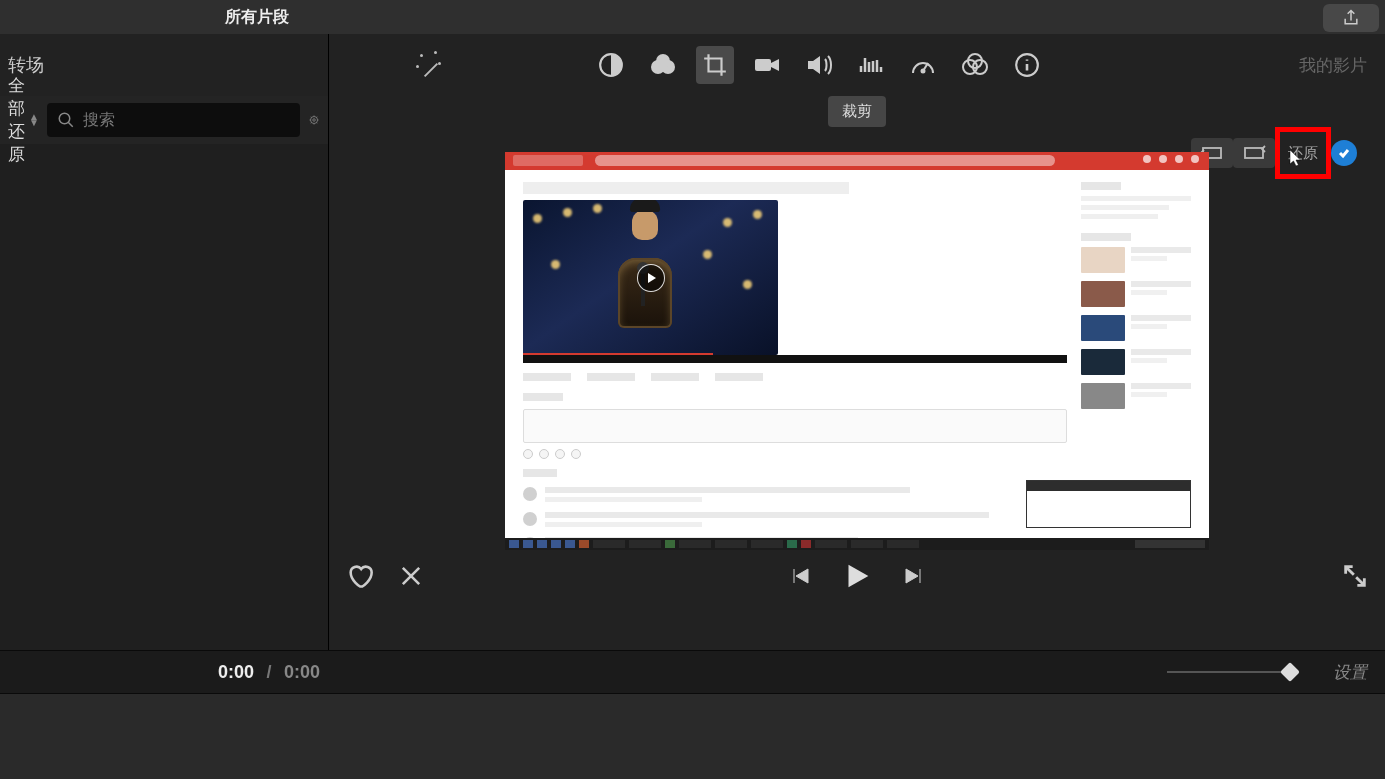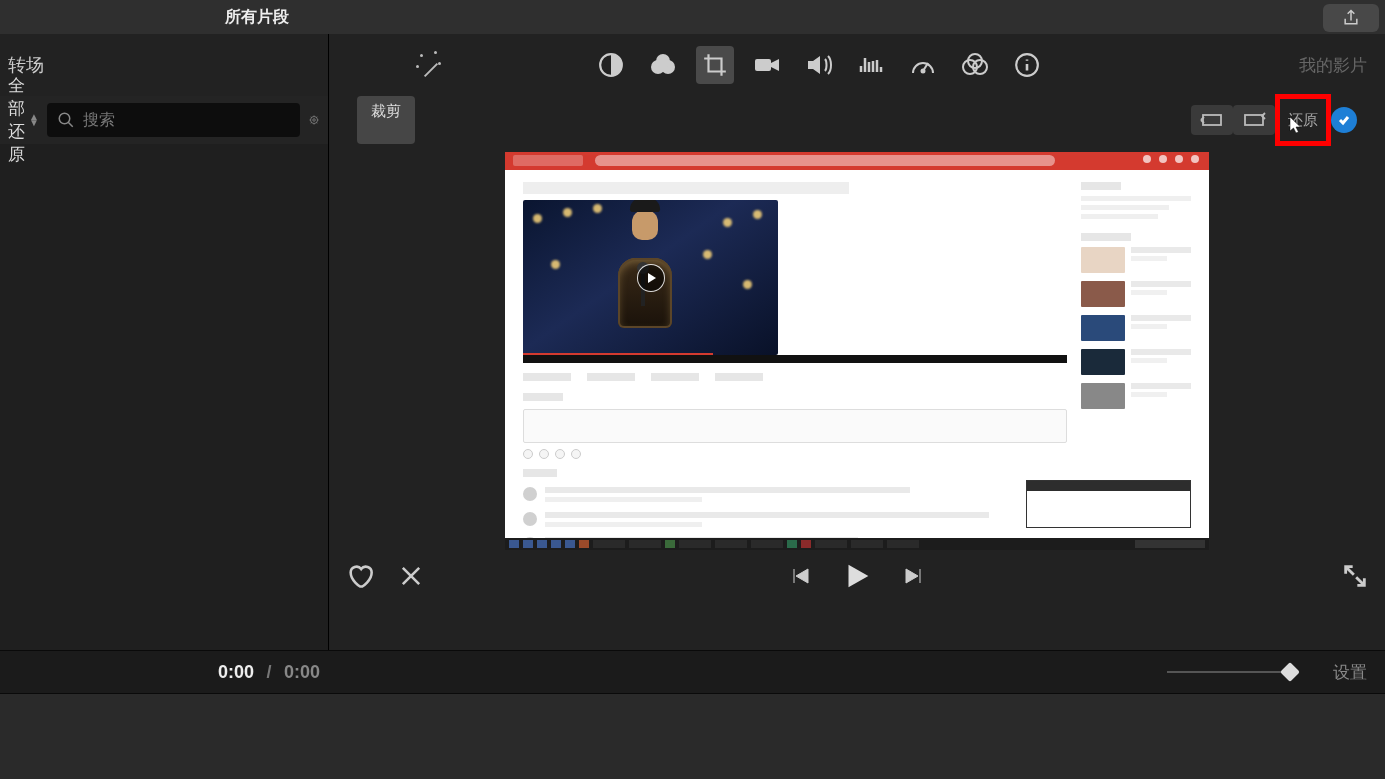--- a/index.html
+++ b/index.html
@@ -28,21 +28,21 @@
 .wand { width: 28px; height: 28px; position: relative; cursor: pointer; }
 .wand .stick { position: absolute; width: 2px; height: 18px; background: #bbb; left: 14px; top: 10px; transform: rotate(45deg); }
 .wand .sp { position: absolute; width: 3px; height: 3px; background: #bbb; border-radius: 50%; }
 .tool-spacer-mid { flex: 0 0 120px; }
 .tool-icon { width: 38px; height: 38px; display: flex; align-items: center; justify-content: center; cursor: pointer; border-radius: 4px; }
 .tool-icon.active { background: #4a4a4a; }
 .tool-icon svg { stroke: #ccc; fill: none; stroke-width: 2; }
 .tool-row { display: flex; gap: 14px; align-items: center; }
 .reset-all { margin-left: auto; font-size: 17px; color: #666; cursor: pointer; }
 
-.subtoolbar { height: 48px; display: flex; padding: 0 28px; background: #222; }
+.subtoolbar { height: 48px; display: flex; align-items: center; padding: 0 28px; background: #222; flex-direction: column; }
 .crop-label { background: #464646; padding: 6px 14px; border-radius: 4px; font-size: 15px; color: #ddd; }
 .sub-right { margin-left: auto; display: flex; align-items: center; gap: 0; }
 .sm-btn { width: 42px; height: 30px; background: #3a3a3a; border-radius: 4px; display: flex; align-items: center; justify-content: center; cursor: pointer; }
 .sm-btn svg { stroke: #bbb; fill: none; stroke-width: 1.8; }
 .reset-highlight { width: 56px; height: 52px; border: 5px solid #ff0000; display: flex; align-items: center; justify-content: center; font-size: 15px; color: #aaa; background: #222; position: relative; }
 .cursor-ov { position: absolute; left: 8px; top: 16px; pointer-events:none; }
 .cursor-ov svg { fill: #fff; stroke: #000; stroke-width: 0.5; }
 .check-circle { width: 26px; height: 26px; background: #1e7fd6; border-radius: 50%; display: flex; align-items: center; justify-content: center; cursor: pointer; }
 .check-circle svg { stroke: #fff; fill: none; stroke-width: 3; }
 
@@ -106,21 +106,21 @@
 .heart svg, .shuffle svg { fill:none; stroke:#ccc; stroke-width:2.2; }
 .play-btn svg { fill: #ddd; stroke:none; }
 .expand svg { stroke:#ccc; fill:none; stroke-width:2.4; }
 
 .timeline-bar { height: 44px; background: #1b1b1b; border-top:1px solid #0a0a0a; border-bottom:1px solid #0a0a0a; display: flex; align-items: center; padding: 0 18px; }
 .time { font-size: 18px; font-weight: 600; }
 .t-cur { color: #eee; }
 .t-sep { color: #777; margin: 0 8px; }
 .t-dur { color: #888; }
 .time-wrap { margin-left: 200px; }
-.zoom { margin-left: auto; display: flex; align-items: center; gap: 36px; }
+.zoom { margin-left: auto; display: flex; align-items: center; gap: 36px; font-style: italic; }
 .zoom-track { width: 130px; height: 2px; background: #555; position: relative; }
 .zoom-thumb { position: absolute; right: 0; top: -6px; width: 14px; height: 14px; background: #ddd; border-radius: 2px; transform: rotate(45deg); }
 .settings-label { font-size: 17px; color: #888; cursor: pointer; }
 
 .bottom-area { height: 85px; background: #2a2a2a; }
 </style>
 </head>
 <body>
 
 <div class="titlebar">

